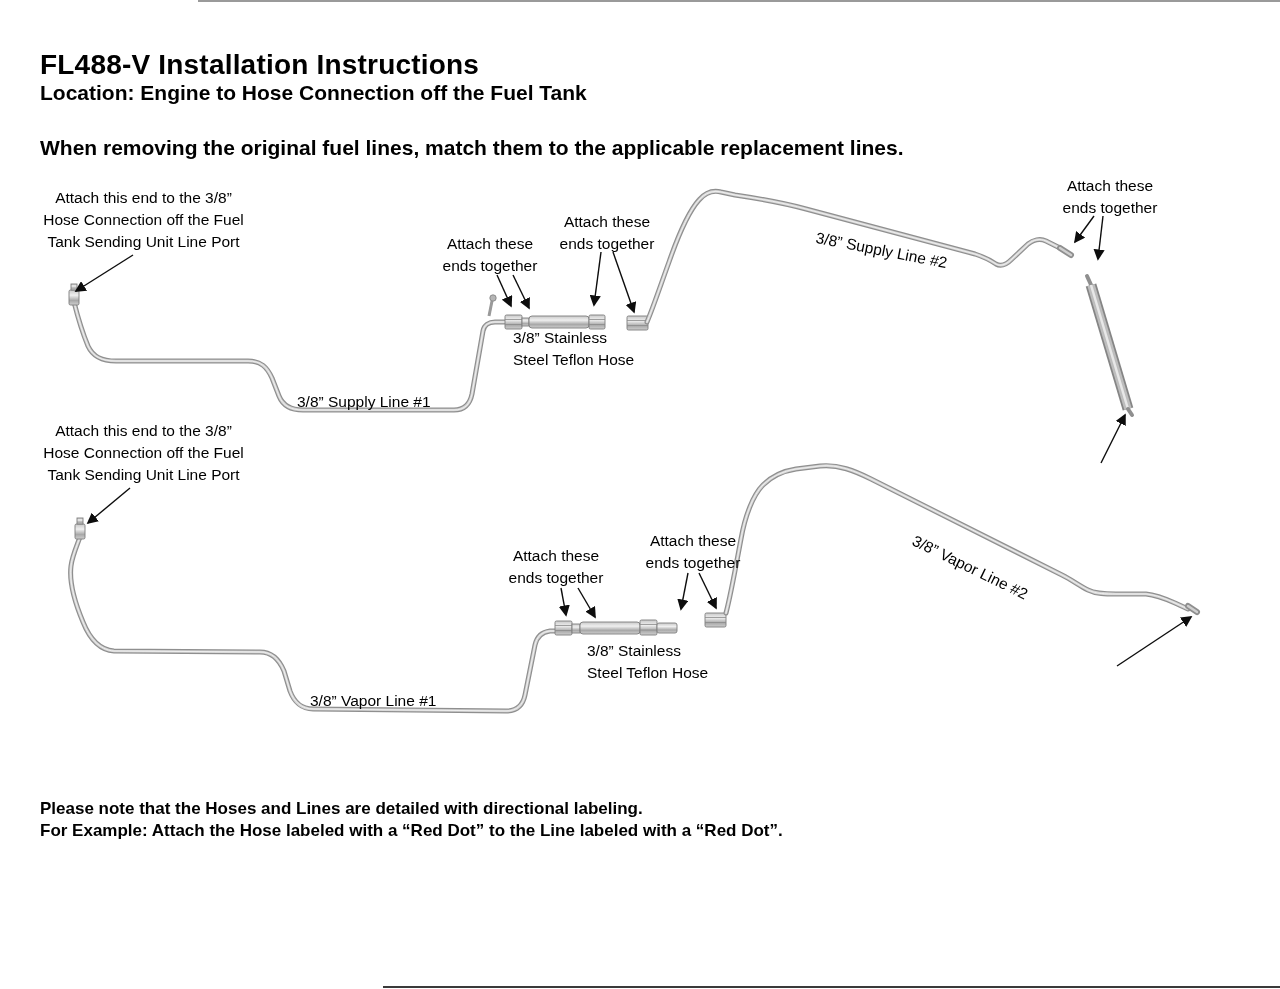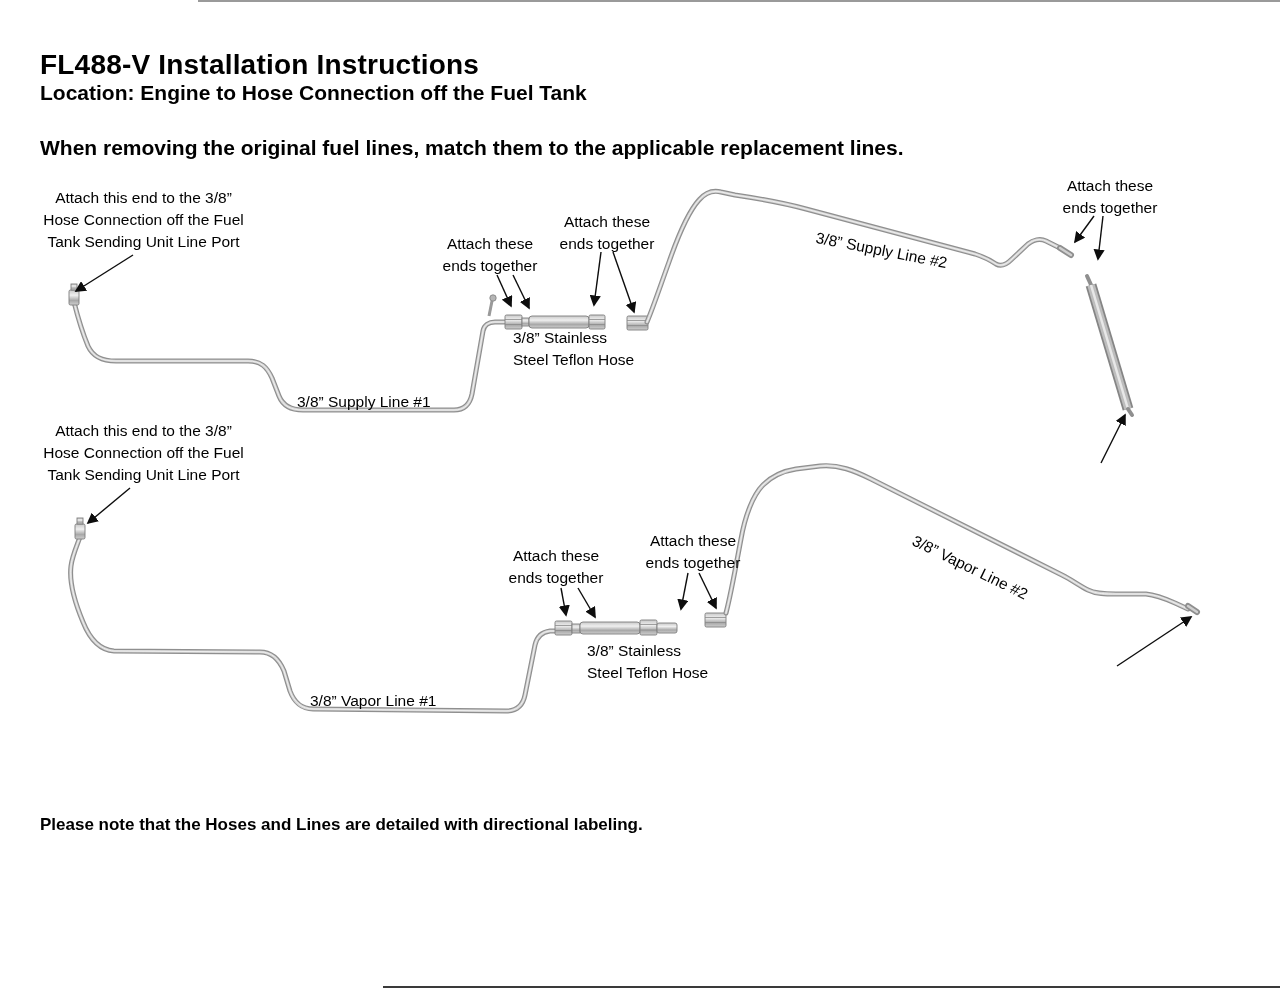--- a/index.html
+++ b/index.html
@@ -13,21 +13,21 @@
   .subhead { position:absolute; left:40px; font-size:21px; font-weight:700; }
   .subhead.loc { top:81px; }
   .subhead.note { top:136px; }
   .label {
     position:absolute; font-size:15.5px; line-height:22px; white-space:pre-line;
   }
   .center { text-align:center; }
   .rot { transform-origin:left top; }
   .sl2-label { left:818px; top:227px; transform:rotate(11deg); }
   .vl2-label { left:918px; top:530px; transform:rotate(26deg); }
-  .footer-line { position:absolute; left:40px; font-size:17px; font-weight:700;margin-top:16px; }
+  .footer-line { position:absolute; left:40px; font-size:17px; font-weight:700; }
   .footer-line.l1 { top:799px; }
   .footer-line.l2 { top:821px; }
 
   
   .tube-o { fill:none; stroke:#8f8f8f; stroke-width:5; stroke-linejoin:round; stroke-linecap:round; }
   .tube-i { fill:none; stroke:#d3d3d3; stroke-width:2.6; stroke-linejoin:round; stroke-linecap:round; }
   .tube-h { fill:none; stroke:#efefef; stroke-width:1; stroke-linejoin:round; stroke-linecap:round; }
   .nut   { fill:url(#metalV); stroke:#7d7d7d; stroke-width:0.9; }
   .facet { stroke:#8a8a8a; stroke-width:0.8; }
   .arrow { fill:none; stroke:#0d0d0d; stroke-width:1.4; }
@@ -170,14 +170,15 @@
   <div class="label center" style="left:503px; top:545px; width:106px;">Attach these
 ends together</div>
   <div class="label center" style="left:640px; top:530px; width:106px;">Attach these
 ends together</div>
   <div class="label" style="left:587px; top:640px; width:160px;">3/8” Stainless
 Steel Teflon Hose</div>
   <div class="label" style="left:310px; top:690px;">3/8” Vapor Line #1</div>
   <div class="label rot vl2-label">3/8” Vapor Line #2</div>
 
   <div class="footer-line l1">Please note that the Hoses and Lines are detailed with directional labeling.</div>
+  <div class="footer-line l2">For Example: Attach the Hose labeled with a “Red Dot” to the Line labeled with a “Red Dot”.</div>
 
 </div>
 
 </body></html>

